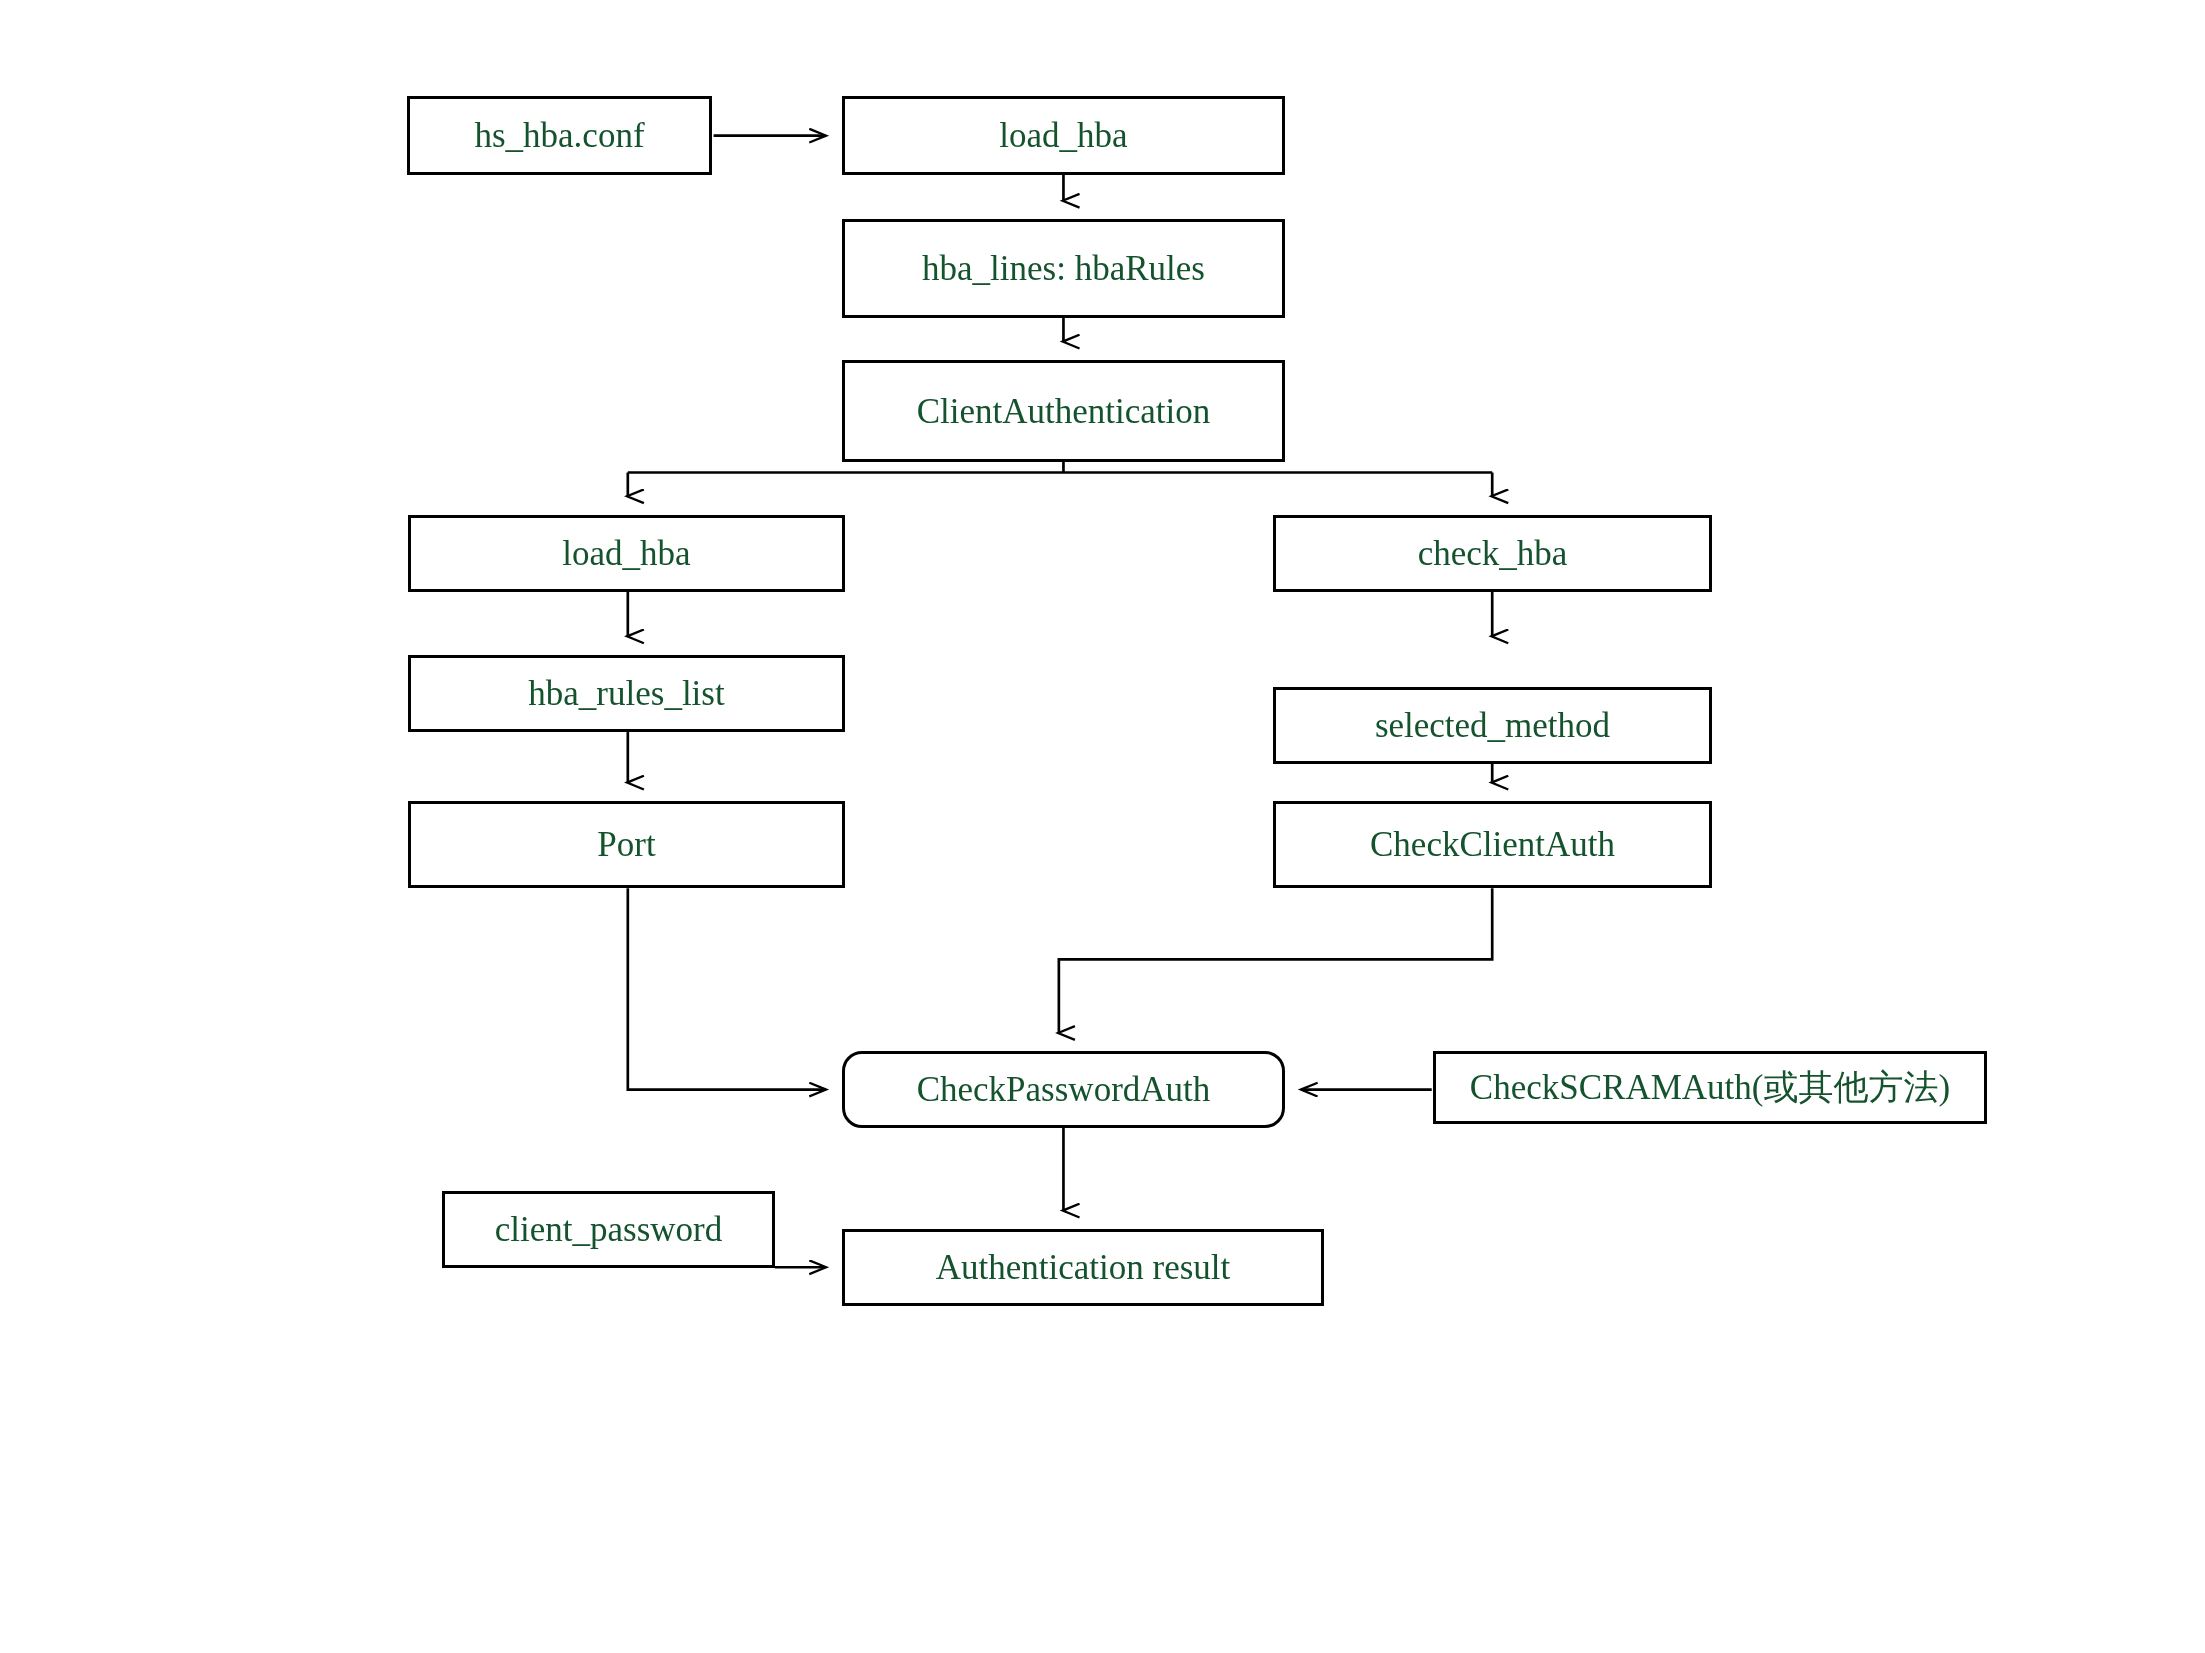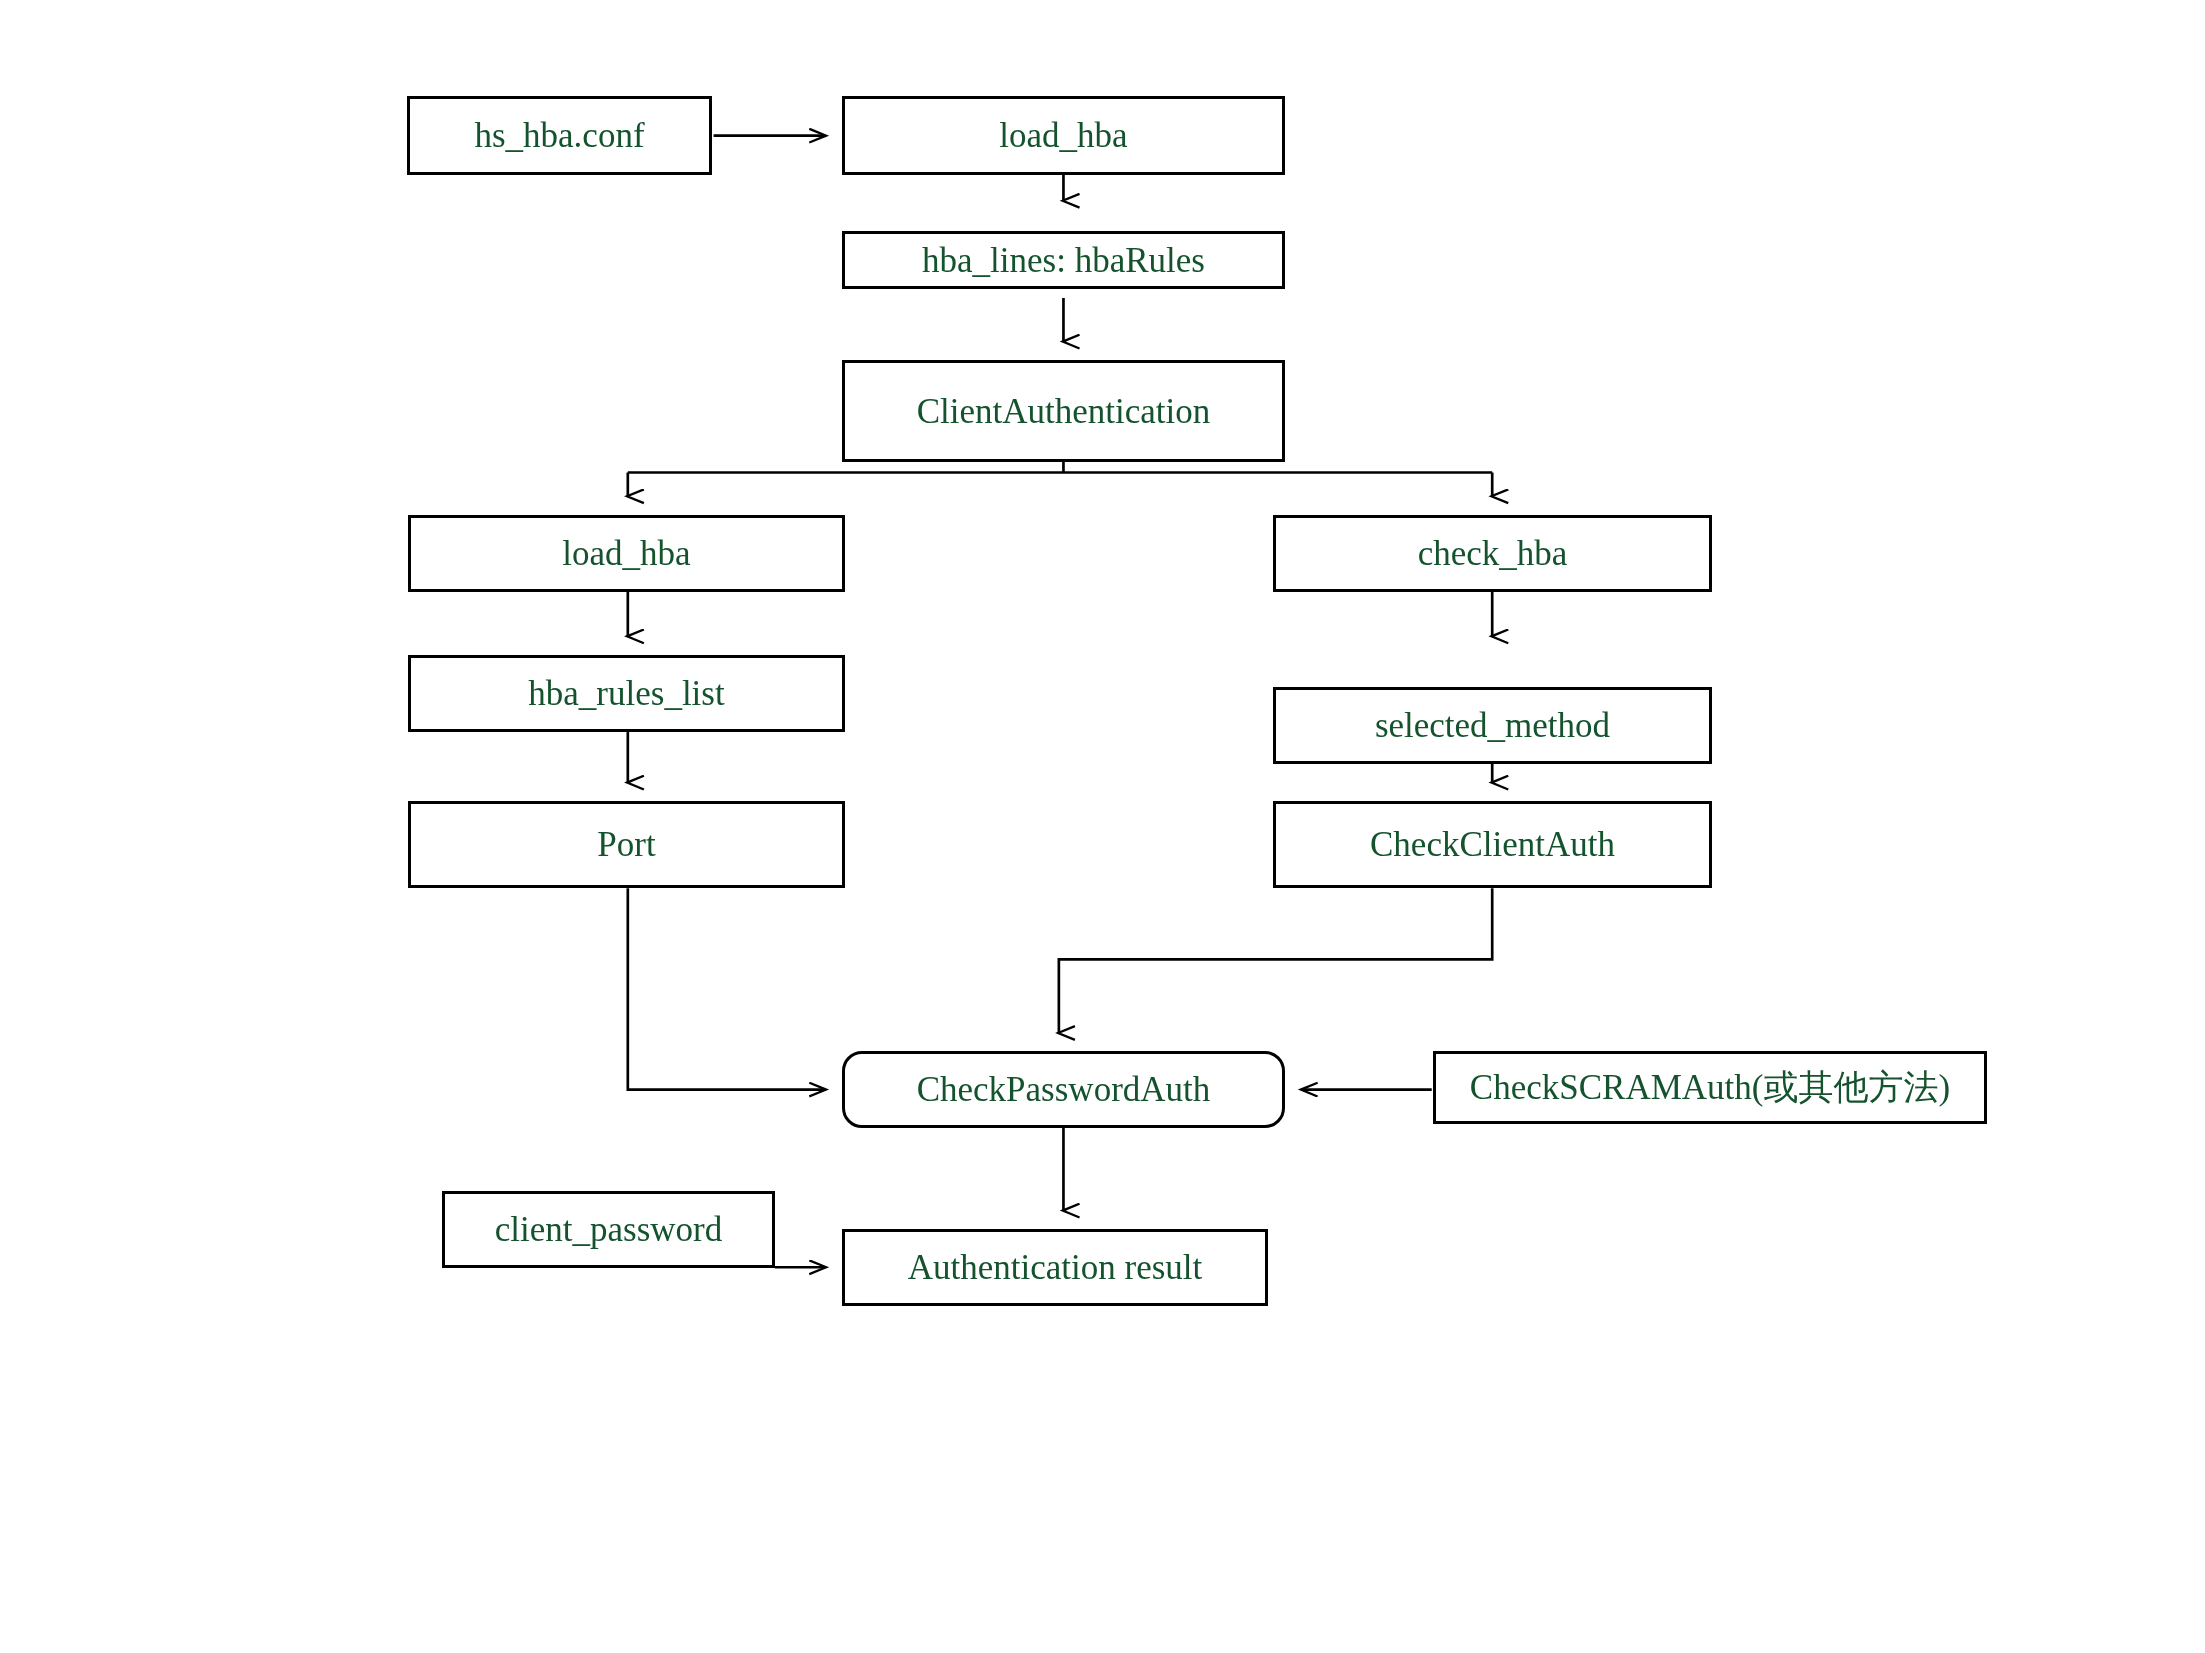--- a/index.html
+++ b/index.html
@@ -93,21 +93,21 @@
   </svg>
 
   <div class="node" style="left:407px;top:96px;width:305px;height:79px;">
     <span class="lbl">hs_hba.conf</span>
   </div>
 
   <div class="node" style="left:842px;top:96px;width:443px;height:79px;">
     <span class="lbl">load_hba</span>
   </div>
 
-  <div class="node" style="left:842px;top:219px;width:443px;height:58px;margin-top:12px;">
+  <div class="node" style="left:842px;top:219px;width:443px;height:99px;">
     <span class="lbl">hba_lines: hbaRules</span>
   </div>
 
   <div class="node" style="left:842px;top:360px;width:443px;height:102px;">
     <span class="lbl">ClientAuthentication</span>
   </div>
 
   <div class="node" style="left:408px;top:515px;width:437px;height:77px;">
     <span class="lbl">load_hba</span>
   </div>
@@ -137,18 +137,18 @@
   </div>
 
   <div class="node" style="left:1433px;top:1051px;width:554px;height:73px;">
     <span class="lbl">CheckSCRAMAuth(或其他方法)</span>
   </div>
 
   <div class="node" style="left:442px;top:1191px;width:333px;height:77px;">
     <span class="lbl">client_password</span>
   </div>
 
-  <div class="node" style="left:842px;top:1229px;width:426px;height:77px;">
+  <div class="node" style="left:842px;top:1229px;width:482px;height:77px;">
     <span class="lbl">Authentication result</span>
   </div>
 
 </div>
 
 
 </body></html>

